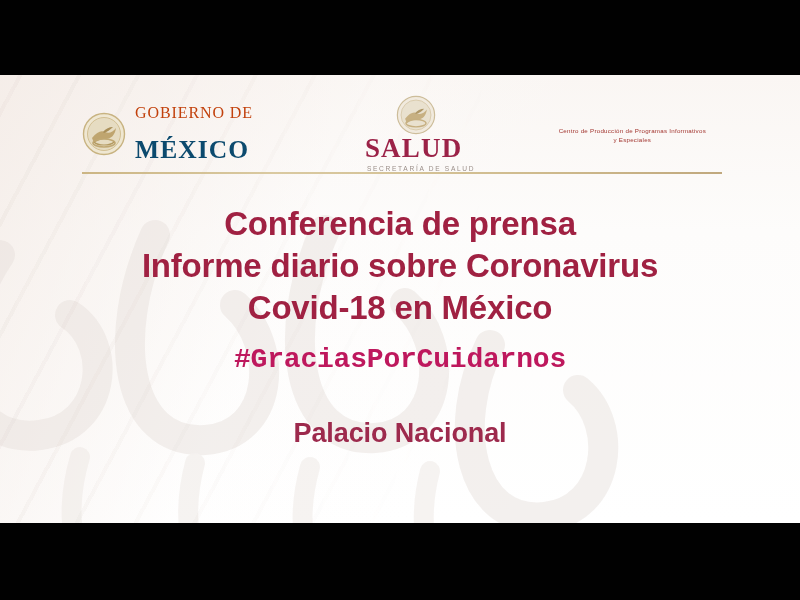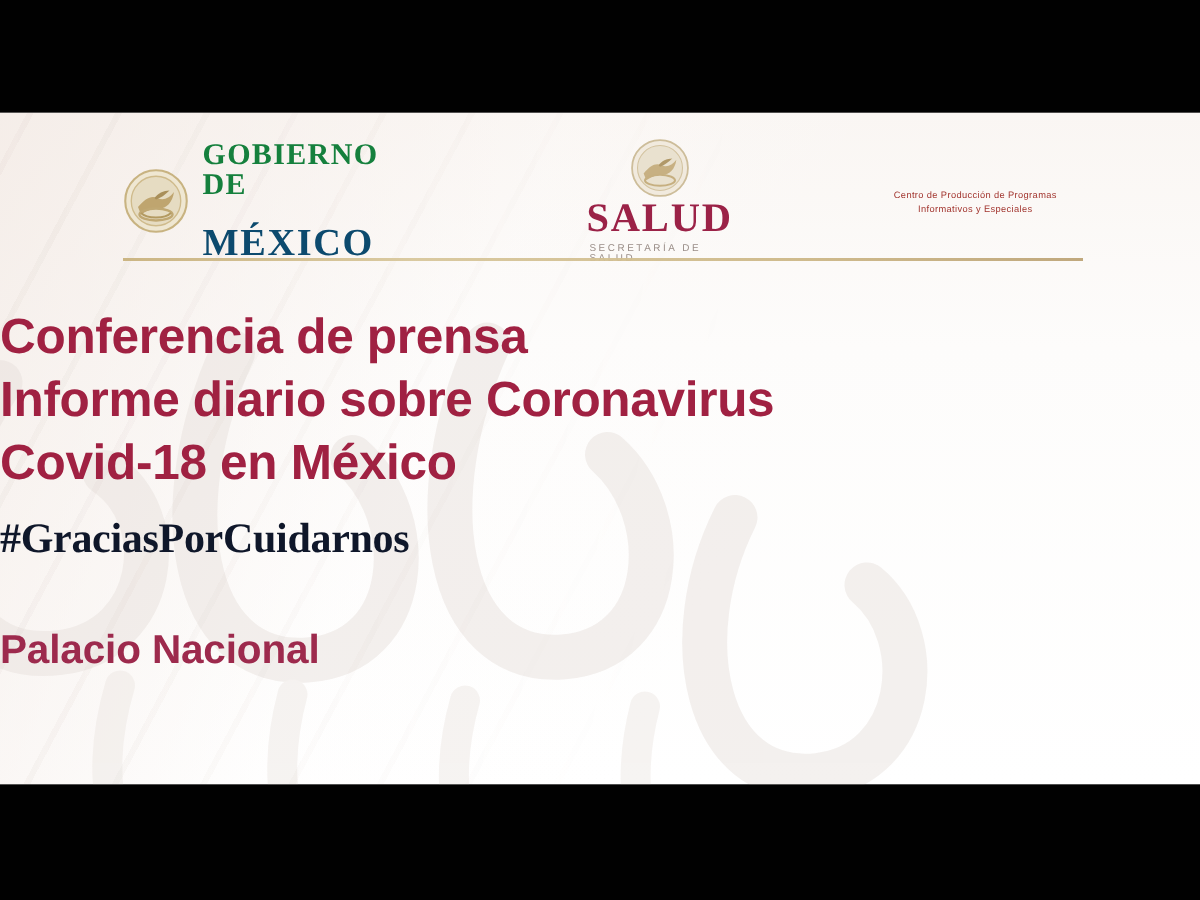--- a/index.html
+++ b/index.html
@@ -115,24 +115,24 @@
     display: block;
   }
 
   .gob-words {
     margin-left: 9px;
     line-height: 1;
     color: #9d2449;
   }
   .gob-line1 {
     font-family: "Liberation Serif", serif;
-    font-weight: bold;
-    font-size: 20px;
+    font-weight: normal;
+    font-size: 16px;
     letter-spacing: 0.9px;
-    color: #15803d;
+    color: #c2410c;
     display: block;
   }
   .gob-line2 {
     font-family: "Liberation Serif", serif;
     font-weight: bold;
     font-size: 25.5px;
     letter-spacing: 1.1px;
     color: #0c4a6e;
     display: block;
     margin-top: 16px;
@@ -190,39 +190,40 @@
     background: linear-gradient(90deg, #c9b27e 0%, #d8c79c 30%, #cdb888 70%, #bda477 100%);
     opacity: 0.95;
   }
 
   
   .title-area {
     position: absolute;
     left: 0;
     top: 128px;
     width: 800px;
+    text-align: center;
   }
 
   .title-line {
     font-family: "Liberation Sans", sans-serif;
     font-weight: bold;
     font-size: 33px;
     line-height: 42px;
     color: #a02142;
     letter-spacing: -0.2px;
     white-space: nowrap;
   }
 
   .hashtag {
     margin-top: 14px;
-    font-family: Liberation Serif, serif;
+    font-family: Liberation Mono, monospace;
     font-weight: bold;
     font-size: 28px;
     line-height: 34px;
-    color: #0f172a;
+    color: #be185d;
     letter-spacing: -0.2px;
   }
 
   .venue {
     margin-top: 39px;
     font-family: "Liberation Sans", sans-serif;
     font-weight: bold;
     font-size: 27px;
     line-height: 34px;
     color: #9d2a4d;

